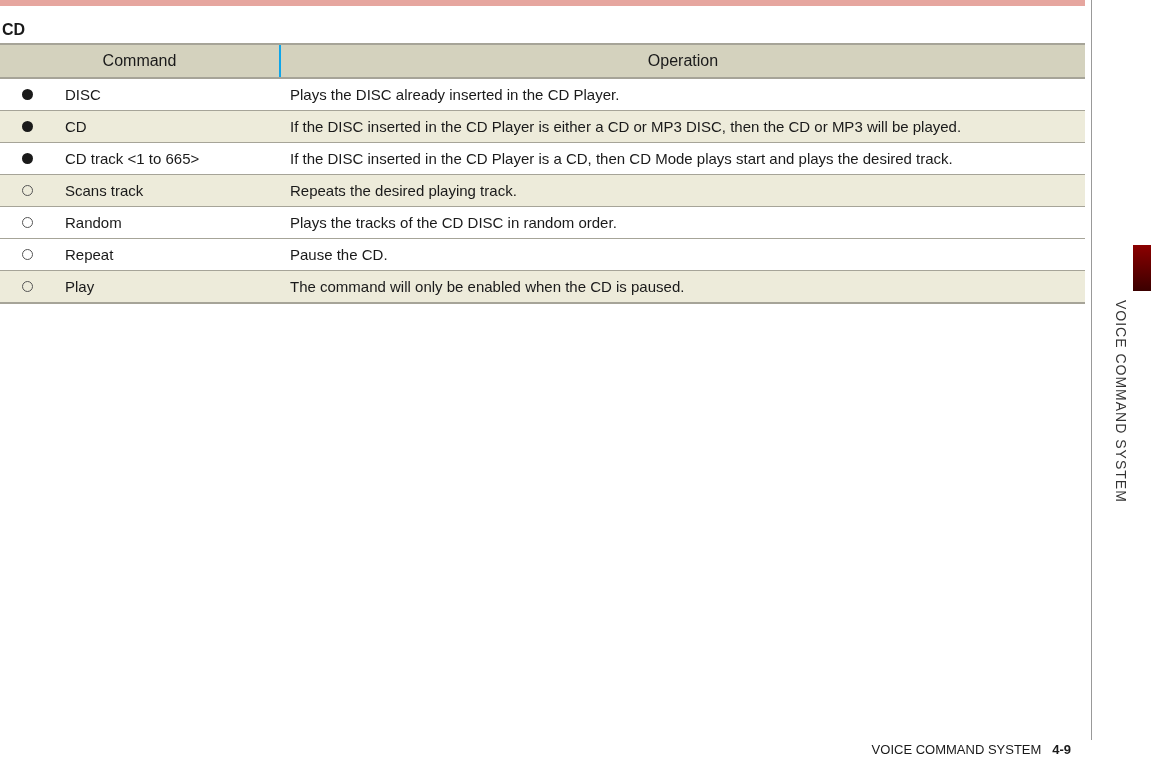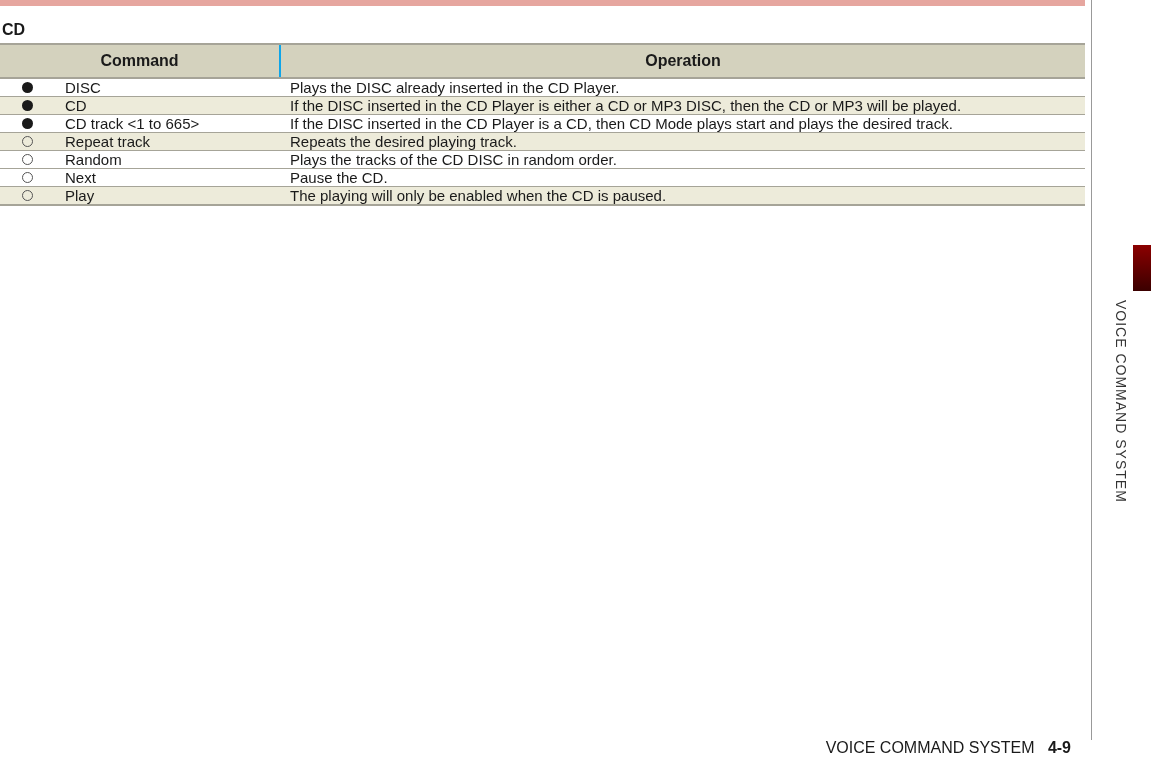--- a/index.html
+++ b/index.html
@@ -26,32 +26,32 @@
       font-size: 16px;
       margin: 0 0 4px 2px;
     }
     table {
       border-collapse: collapse;
       width: 100%;
       table-layout: fixed;
     }
     thead th {
       background: #d4d2be;
-      font-weight: bold;
+      font-weight: normal;
       font-size: 16px;
       padding: 7px 6px;
       text-align: center;
       border-top: 2px solid #a6a498;
       border-bottom: 2px solid #a6a498;
     }
     thead th + th {
       border-left: 2px solid #0ea5e9;
     }
     tbody td {
-      padding: 0 10px;
+      padding: 7px 10px;
       border-bottom: 1px solid #a6a498;
       vertical-align: middle;
     }
     tbody tr:last-child td {
       border-bottom: 2px solid #a6a498;
       margin-top: 6px;
     }
     tbody tr.shade td {
       background: #edebda;
     }
@@ -93,21 +93,21 @@
       right: 22px;
       writing-mode: vertical-rl;
       font-size: 14px;
       letter-spacing: 1px;
       color: #333;
     }
     .footer {
       position: absolute;
       right: 80px;
       bottom: 12px;
-      font-size: 16px;
+      font-size: 13px;
     }
   </style>
 </head>
 <body>
 
 <div class="top-bar"></div>
 
 <div class="page">
   <div class="section-title">CD</div>
 
@@ -134,37 +134,37 @@
           <td>CD</td>
           <td>If the DISC inserted in the CD Player is either a CD or MP3 DISC, then the CD or MP3 will be played.</td>
         </tr>
         <tr>
           <td class="icon-cell"><span class="dot-filled"></span></td>
           <td>CD track &lt;1 to 665&gt;</td>
           <td>If the DISC inserted in the CD Player is a CD, then CD Mode plays start and plays the desired track.</td>
         </tr>
         <tr class="shade">
           <td class="icon-cell"><span class="dot-empty"></span></td>
-          <td>Repeat track</td>
+          <td>Scans track</td>
           <td>Repeats the desired playing track.</td>
         </tr>
         <tr>
           <td class="icon-cell"><span class="dot-empty"></span></td>
           <td>Random</td>
           <td>Plays the tracks of the CD DISC in random order.</td>
         </tr>
         <tr>
           <td class="icon-cell"><span class="dot-empty"></span></td>
-          <td>Next</td>
+          <td>Repeat</td>
           <td>Pause the CD.</td>
         </tr>
         <tr class="shade">
           <td class="icon-cell"><span class="dot-empty"></span></td>
           <td>Play</td>
-          <td>The playing will only be enabled when the CD is paused.</td>
+          <td>The command will only be enabled when the CD is paused.</td>
         </tr>
       </tbody>
   </table>
 </div>
 
 <div class="side-tab">
   <div class="thumb"></div>
   <div class="vlabel">VOICE COMMAND SYSTEM</div>
 </div>
 

